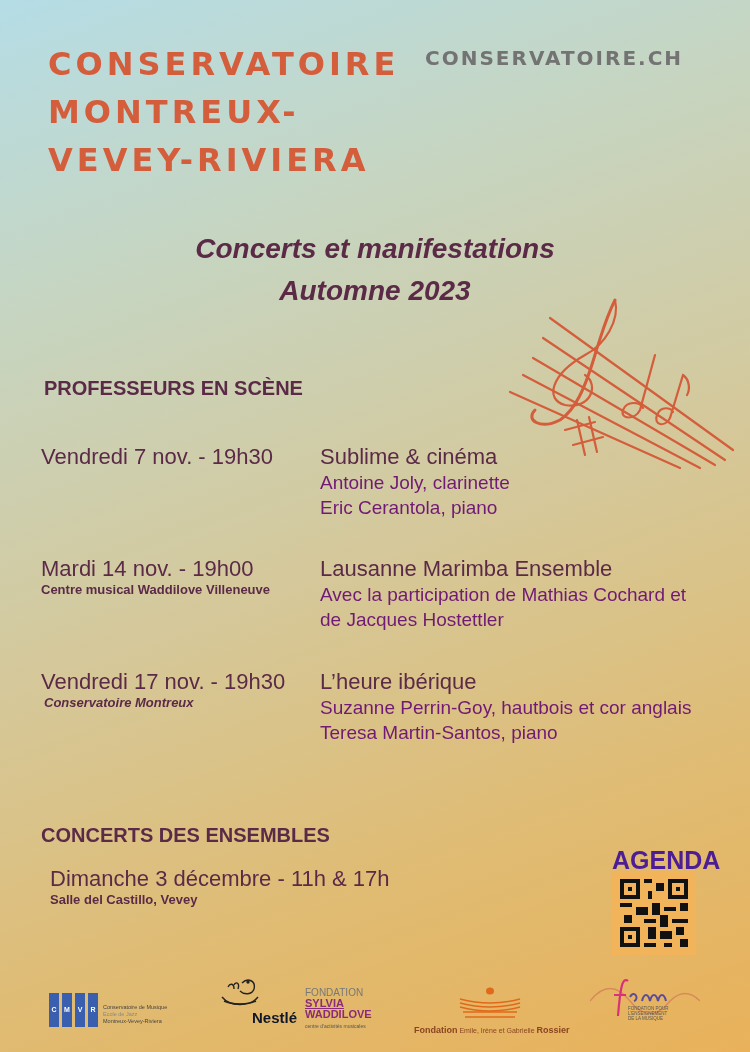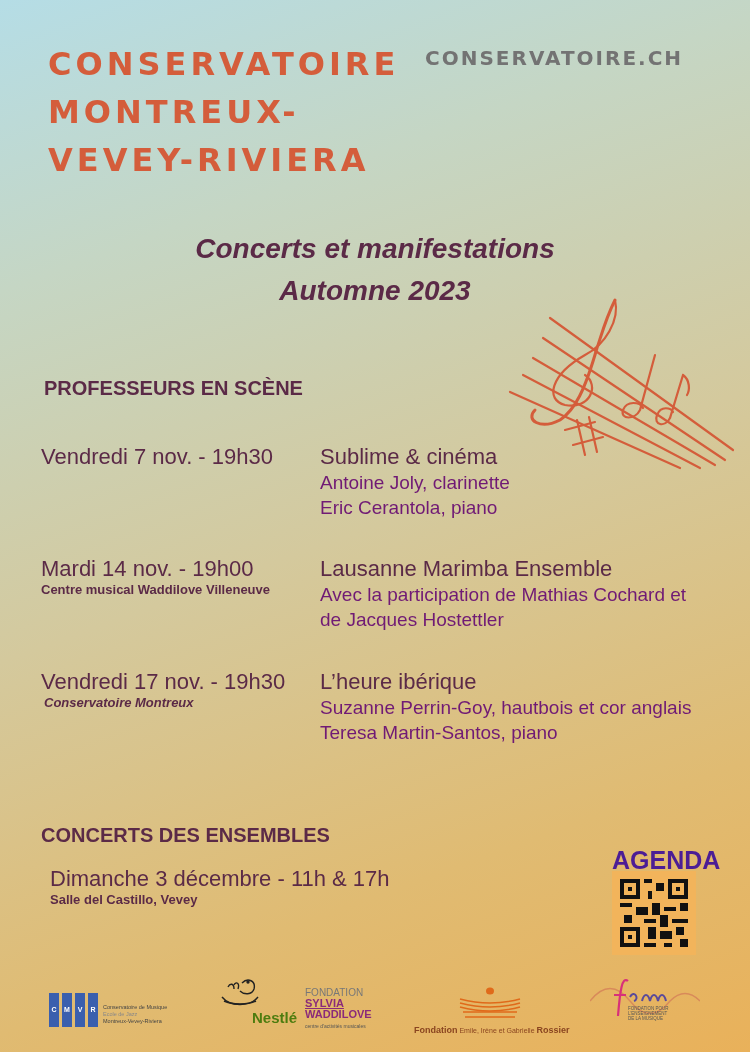--- a/index.html
+++ b/index.html
@@ -143,21 +143,21 @@
 
   <div class="abs" style="left:212px;top:10px;width:55px;text-align:center;">
     <svg width="44" height="34" viewBox="0 0 44 34" fill="none" stroke="#222" stroke-width="1.4">
       <path d="M4 22 C12 32 32 32 40 22"></path>
         <path d="M6 26 C14 30 30 30 38 26"></path>
       <path d="M24 8 C30 2 38 6 36 14 C34 20 26 20 22 16"></path>
         <circle cx="30" cy="7" r="1" fill="#222"></circle>
       <path d="M10 12 C12 8 16 8 16 14"></path>
         <path d="M16 10 C18 6 22 8 20 14"></path>
     </svg>
-    <div style="font-size:15px;font-weight:bold;color:#4d7c0f;margin-top:-4px;margin-left:40px;">Nestlé</div>
+    <div style="font-size:15px;font-weight:bold;color:#0f172a;margin-top:-4px;margin-left:40px;">Nestlé</div>
   </div>
 
   <div class="abs" style="left:305px;top:22px;">
     <div style="font-size:10px;color:#777;">FONDATION</div>
     <div style="font-size:11px;font-weight:bold;color:#8a2a7a;line-height:11px;text-decoration:underline;">SYLVIA</div>
     <div style="font-size:11px;font-weight:bold;color:#8a2a7a;line-height:11px;">WADDILOVE</div>
     <div style="font-size:5px;color:#555;margin-top:3px;">centre d'activités musicales</div>
   </div>
 
   <div class="abs" style="left:414px;top:20px;width:152px;text-align:center;">

